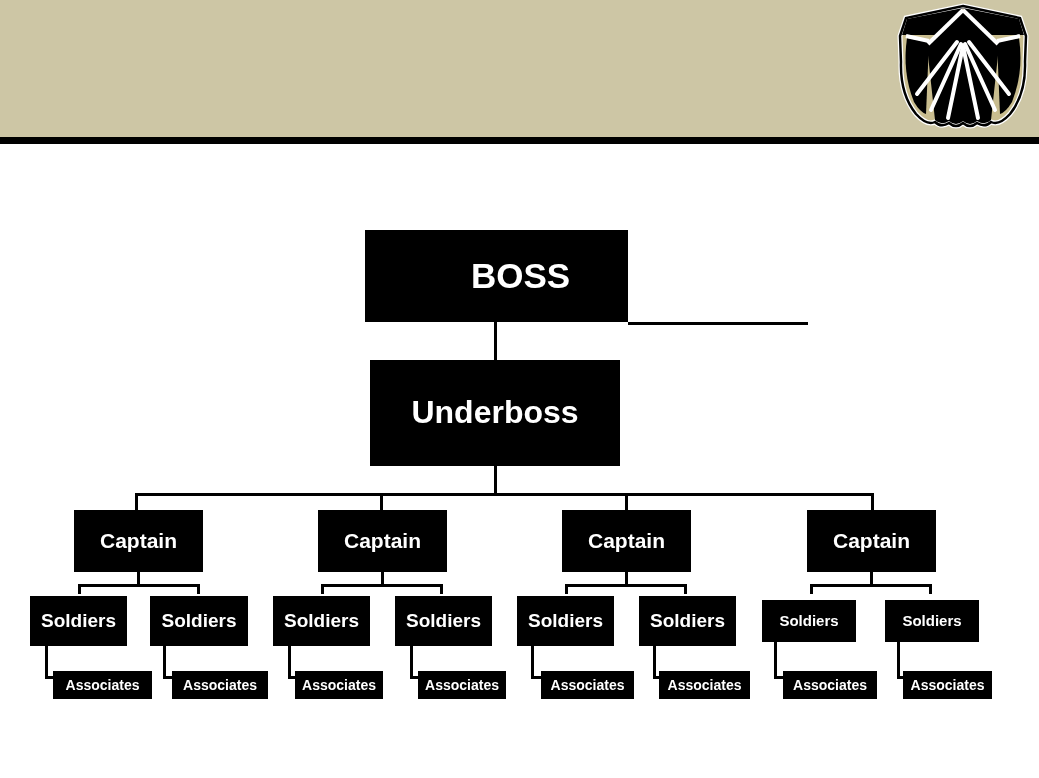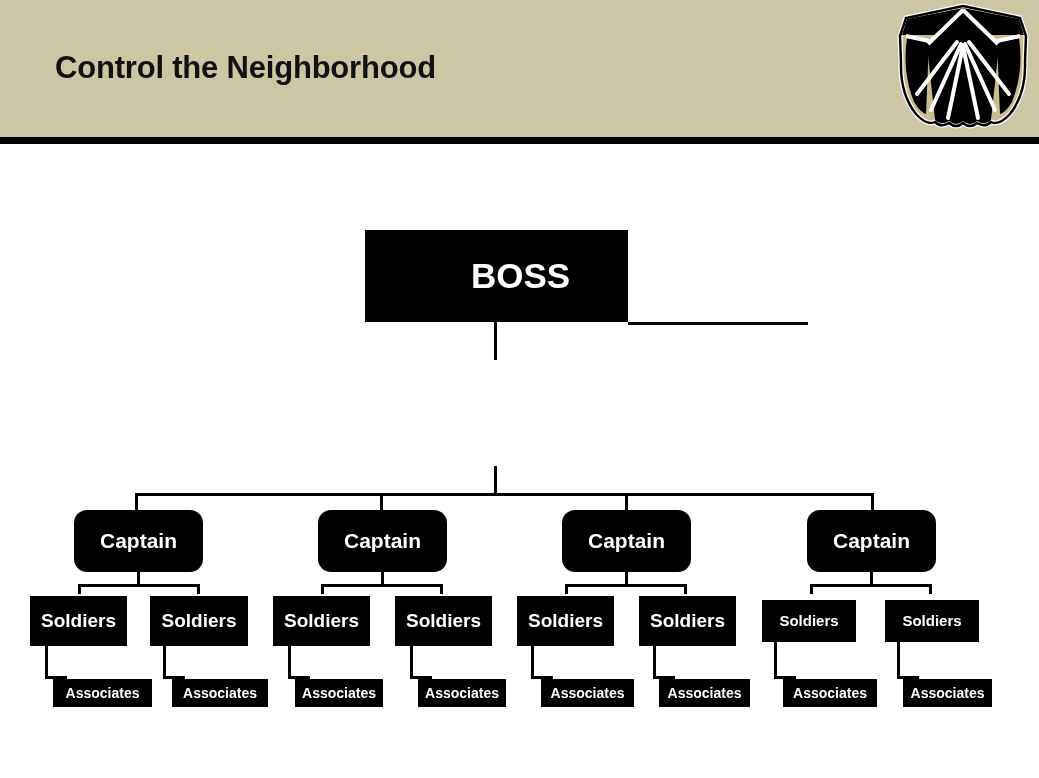--- a/index.html
+++ b/index.html
@@ -79,33 +79,32 @@
   .conn {
     position: absolute;
     background: #000000;
   }
   .conn-h { height: 3px; }
   .conn-v { width: 3px; }
 
   .n-boss      { font-size: 35px; }
   .n-underboss { font-size: 32px; }
   .n-consig    { font-size: 23px; }
-  .n-captain   { font-size: 21px; border-radius: 13px; }
+  .n-captain   { font-size: 21px; }
   .n-soldier   { font-size: 19px; }
   .n-soldier-sm{ font-size: 15px; }
-  .n-assoc     { font-size: 14px; margin-top: 8px; }
+  .n-assoc     { font-size: 14px; }
 </style>
 </head>
 <body>
 
 <div id="slide">
 
   <div class="header-band"></div>
   <div class="header-rule"></div>
-  <div class="slide-title">Control the Neighborhood</div>
 
   <div class="logo">
     <svg viewBox="0 0 136 132" width="136" height="132" xmlns="http://www.w3.org/2000/svg">
 
       <path d="M68 4 L125 16 L131 34 L130 60 Q131 92 115 112 Q104 124 96 120 Q90 126 82 121
                Q75 127 68 121 Q61 127 54 121 Q46 126 40 120 Q32 124 21 112 Q5 92 6 60
                L5 34 L11 16 Z" fill="#c9bd8f" stroke="#ffffff" stroke-width="5"></path>
       <path d="M68 4 L125 16 L131 34 L130 60 Q131 92 115 112 Q104 124 96 120 Q90 126 82 121
                Q75 127 68 121 Q61 127 54 121 Q46 126 40 120 Q32 124 21 112 Q5 92 6 60
                L5 34 L11 16 Z" fill="none" stroke="#000000" stroke-width="2.5"></path>
@@ -137,20 +136,21 @@
   </div>
 
 
   <div class="node n-boss" style="left:365px; top:230px; width:263px; height:92px;padding-left:48px;">BOSS</div>
 
   <div class="conn conn-h" style="left:628px; top:322px; width:180px;"></div>
 
 
   <div class="conn conn-v" style="left:494px; top:322px; height:38px;"></div>
 
+  <div class="node n-underboss" style="left:370px; top:360px; width:250px; height:106px;">Underboss</div>
 
   <div class="conn conn-v" style="left:494px; top:466px; height:27px;"></div>
   <div class="conn conn-h" style="left:135px; top:493px; width:739px;"></div>
   <div class="conn conn-v" style="left:135px; top:493px; height:18px;"></div>
   <div class="conn conn-v" style="left:380px; top:493px; height:18px;"></div>
   <div class="conn conn-v" style="left:625px; top:493px; height:18px;"></div>
   <div class="conn conn-v" style="left:871px; top:493px; height:18px;"></div>
 
   <div class="node n-captain" style="left:74px; top:510px; width:129px; height:62px;">Captain</div>
   <div class="node n-captain" style="left:318px; top:510px; width:129px; height:62px;">Captain</div>

